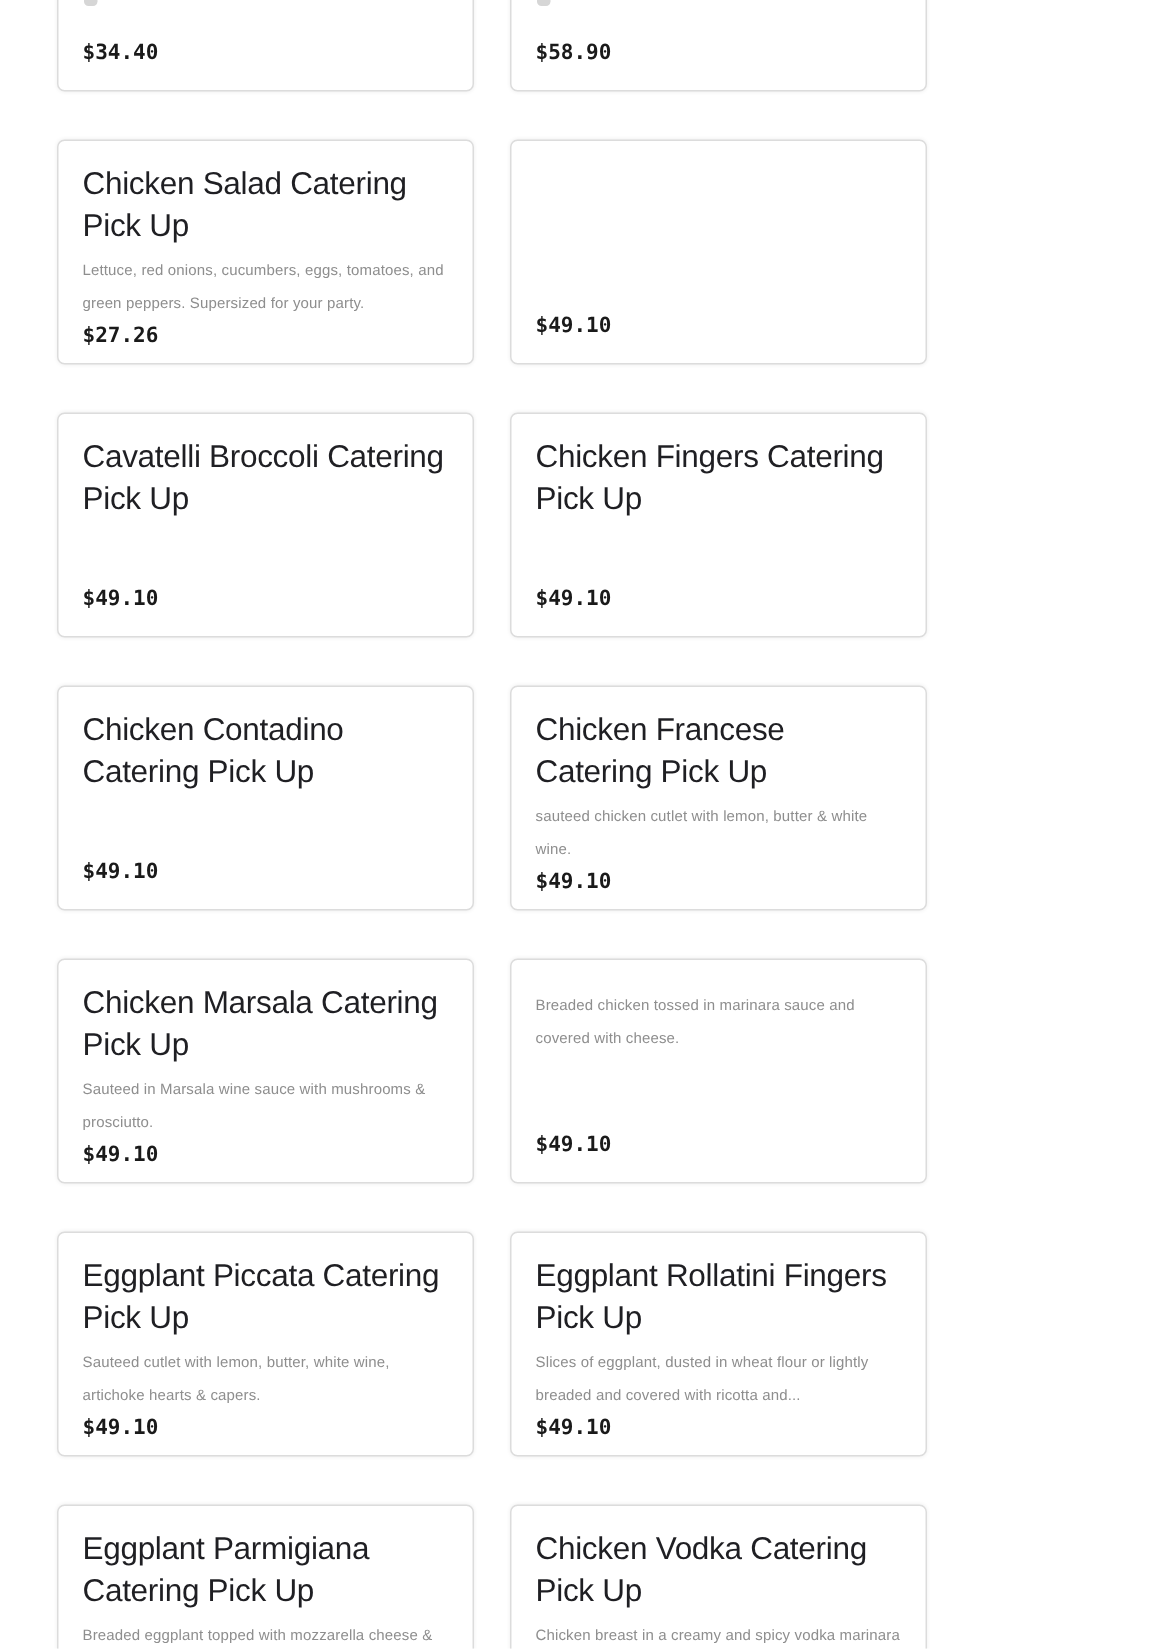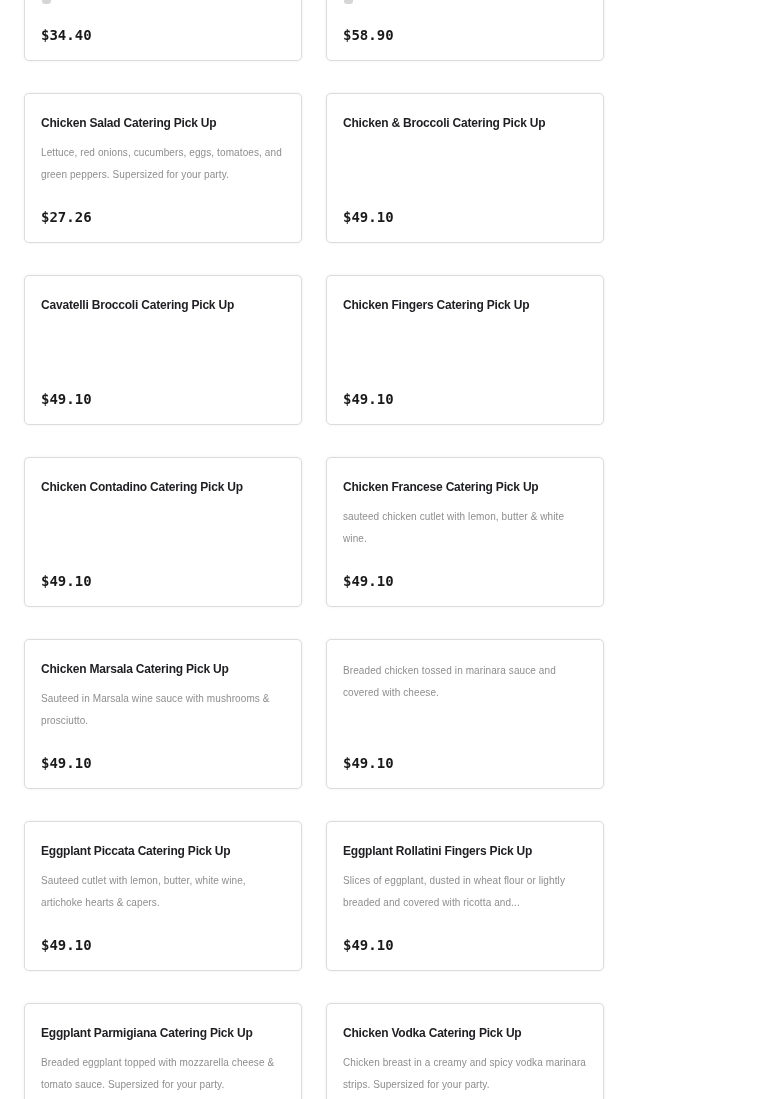--- a/index.html
+++ b/index.html
@@ -9,20 +9,21 @@
     width: 770px;
     height: 1099px;
     overflow: hidden;
     font-family: "Liberation Sans", sans-serif;
   }
   .viewport {
     position: relative;
     width: 628px;
     height: 1099px;
     overflow: hidden;
+    padding-left: 14px;
   }
   .menu-grid {
     display: grid;
     grid-template-columns: repeat(2, 1fr);
     column-gap: 24px;
     row-gap: 32px;
     padding: 0 24px;
     margin-top: -89px;
     box-sizing: border-box;
   }
@@ -34,23 +35,23 @@
     border: 1px solid #dcdcdc;
     border-radius: 5px;
     box-shadow: 0 0 3px rgba(0,0,0,0.07);
     padding: 15px 16px 15px 16px;
     display: flex;
     flex-direction: column;
     overflow: hidden;
     cursor: pointer;
   }
   .card-title {
-    font-size: 12px;
+    font-size: 21px;
     line-height: 28px;
-    font-weight: 700;
+    font-weight: 400;
     letter-spacing: -0.2px;
     color: #1f1f23;
     margin: 0;
   }
   .card-desc {
     font-size: 10px;
     line-height: 22px;
     color: #8e8e8e;
     letter-spacing: 0.1px;
     margin: 5px 0 0 0;
@@ -97,21 +98,20 @@
 
   <div class="card">
 
     <h3 class="card-title">Chicken Salad Catering Pick Up</h3>
     <p class="card-desc">Lettuce, red onions, cucumbers, eggs, tomatoes, and green peppers. Supersized for your party.</p>
     <div class="card-price">$27.26</div>
   </div>
 
   <div class="card">
 
-    <h3 class="card-title">Chicken &amp; Broccoli Catering Pick Up</h3>
 
     <div class="card-price">$49.10</div>
   </div>
 
   <div class="card">
 
     <h3 class="card-title">Cavatelli Broccoli Catering Pick Up</h3>
 
     <div class="card-price">$49.10</div>
   </div>

